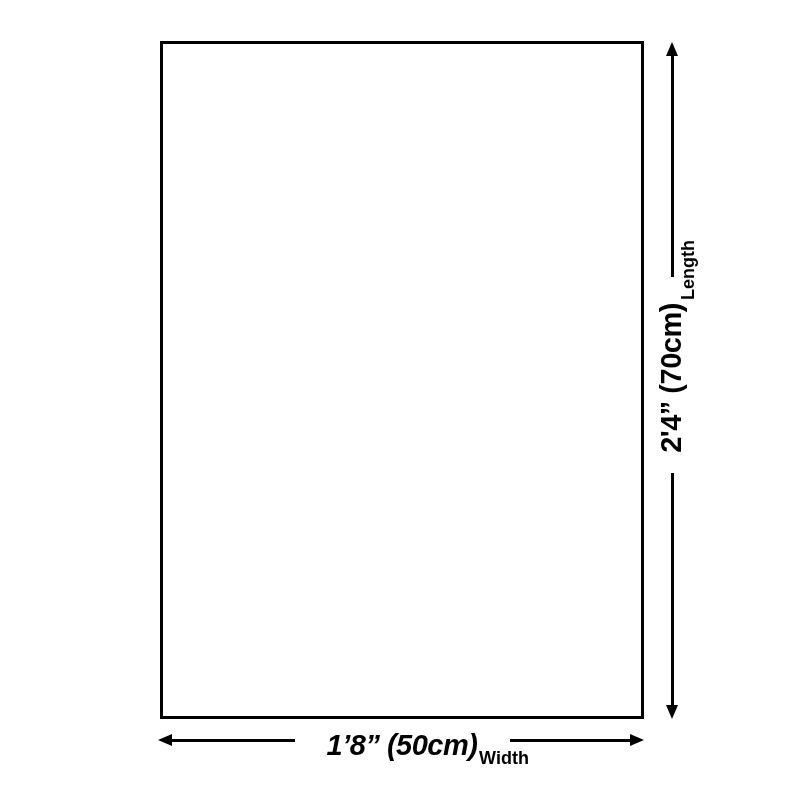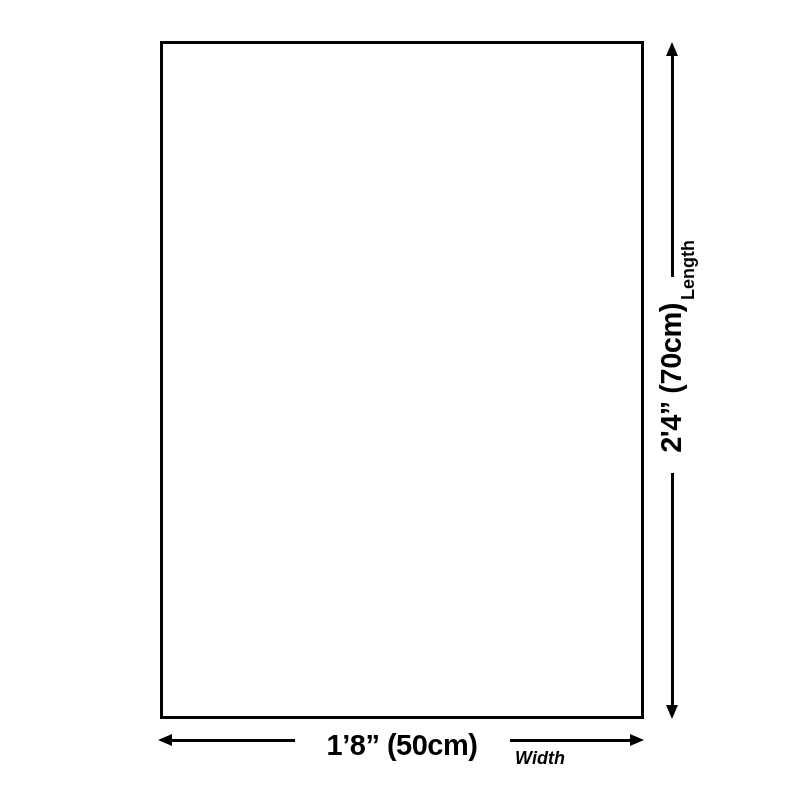--- a/index.html
+++ b/index.html
@@ -75,22 +75,22 @@
     font-weight: 700;
     font-size: 18px;
     white-space: nowrap;
     transform: translate(-50%, -50%);
   }
   .rot {
     transform: translate(-50%, -50%) rotate(-90deg);
   }
   .length-value { left: 671px; top: 378px; }
   .length-label { left: 688px; top: 270px; }
-  .width-value  { left: 402px; top: 745px; }
-  .width-label  { left: 540px; top: 758px; font-style: italic; }
+  .width-value  { left: 402px; top: 745px; font-style: italic; }
+  .width-label  { left: 504px; top: 758px; }
 
   .v-line-top    { left: 671px; top: 54px;  height: 223px; }
   .v-line-bottom { left: 671px; top: 473px; height: 233px; }
   .h-line-left   { left: 170px; top: 739px; width: 125px; }
   .h-line-right  { left: 510px; top: 739px; width: 121px; }
 
   .ah-v-top    { left: 666px; top: 42px; }
   .ah-v-bottom { left: 666px; top: 705px; }
   .ah-h-left   { left: 158px; top: 734px; }
   .ah-h-right  { left: 630px; top: 734px; }

